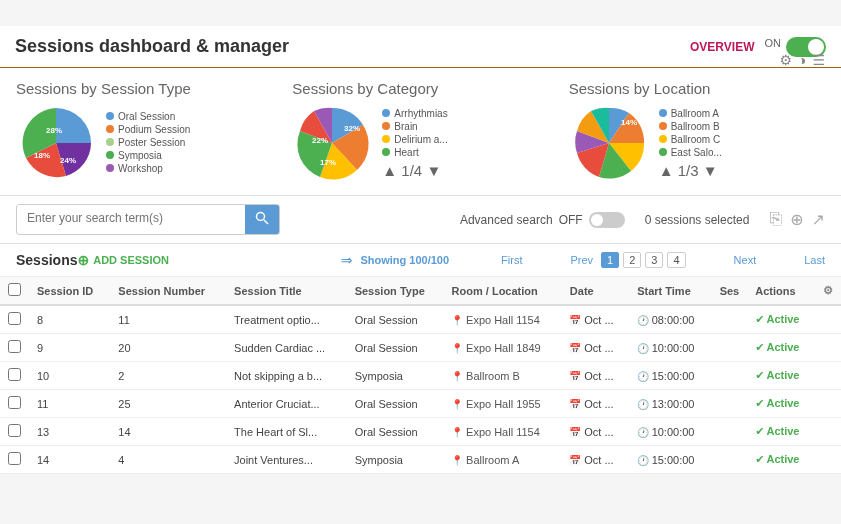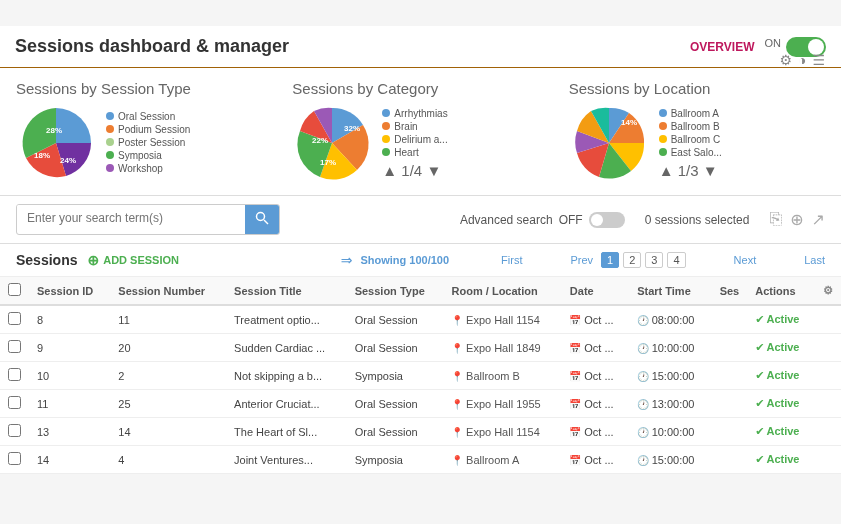--- a/index.html
+++ b/index.html
@@ -36,21 +36,21 @@
     .adv-search { display: flex; align-items: center; gap: 6px; font-size: 12px; color: #555; }
     .adv-toggle { width: 36px; height: 16px; background: #ccc; border-radius: 8px; position: relative; cursor: pointer; }
     .adv-knob { width: 12px; height: 12px; background: #fff; border-radius: 50%; position: absolute; top: 2px; left: 2px; }
     .selected-count { font-size: 12px; color: #555; }
     .action-icons { display: flex; gap: 8px; }
     .action-icon { color: #aaa; font-size: 16px; cursor: pointer; }
 
     
     .sessions-section { background: #fff; margin-top: 0; }
     .sessions-header { padding: 8px 16px; display: flex; align-items: center; justify-content: space-between; border-bottom: 1px solid #eee; }
-    .sessions-title-area { display: flex; align-items: center; gap: 10px; }
+    .sessions-title-area { display: flex; align-items: center; }
     .sessions-title { font-size: 14px; font-weight: bold; color: #333; }
     .add-session-btn { display: flex; align-items: center; gap: 4px; color: #4caf50; font-size: 11px; font-weight: bold; cursor: pointer; border: none; background: none; }
     .add-icon { font-size: 14px; color: #4caf50; }
     .pagination-area { display: flex; align-items: center; gap: 4px; font-size: 11px; color: #555; }
     .showing-info { color: #5b9bd5; font-weight: bold; margin-right: 8px; }
     .page-btn { padding: 1px 5px; cursor: pointer; border: 1px solid #ccc; border-radius: 2px; background: #fff; font-size: 11px; }
     .page-btn.active { background: #5b9bd5; color: #fff; border-color: #5b9bd5; }
     .page-link { color: #5b9bd5; cursor: pointer; text-decoration: none; font-size: 11px; padding-left: 40px; }
 
     

